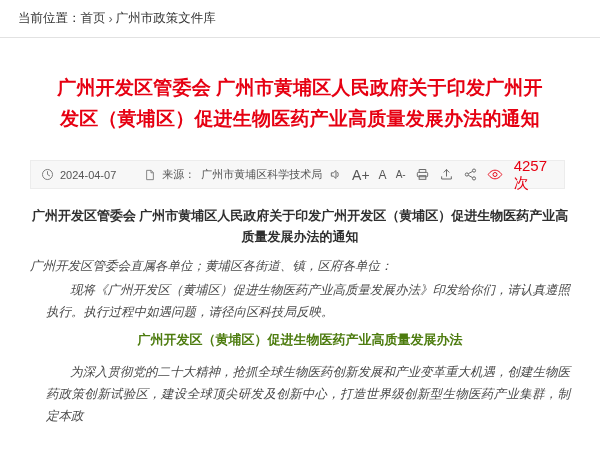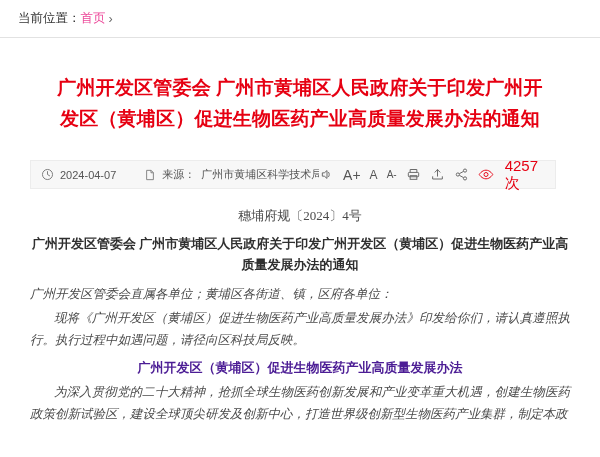--- a/index.html
+++ b/index.html
@@ -27,39 +27,39 @@
     background: #fff;
   }
   .breadcrumb {
     font-size: 12.5px;
     color: #333;
     display: flex;
     align-items: center;
     white-space: nowrap;
   }
   .breadcrumb .bc-label { color: #333; }
-  .breadcrumb .bc-link { color: #ec4899; text-decoration: none; }
+  .breadcrumb .bc-link { color: #404040; text-decoration: none; }
   .breadcrumb .bc-sep { margin: 0 3px; color: #666; }
   .breadcrumb .bc-current { color: #333; }
 
   
   .doc-title {
     margin: 34px auto 0 auto;
     width: 492px;
     text-align: center;
     color: #e60012;
     font-size: 19px;
     font-weight: bold;
     line-height: 31px;
     letter-spacing: 0.2px;
   }
 
   
   .meta-bar {
-    margin: 26px 44px 0 30px;
+    margin: 26px 35px 0 30px;
     height: 29px;
     background: #f7f7f7;
     border: 1px solid #ececec;
     display: flex;
     align-items: center;
     padding: 0 8px 0 10px;
     font-size: 11px;
     color: #555;
   }
   .meta-left {
@@ -127,41 +127,42 @@
   }
   .doc-head {
     text-align: center;
     font-weight: bold;
     color: #2f2f2f;
     font-size: 13px;
     line-height: 21px;
     margin-bottom: 8px;
   }
   .p { margin: 0 0 2px 0; text-align: justify; font-style: italic; }
-  .indent { text-indent: 24px; }
+  .indent { text-indent: 24px; margin-left: 16px; }
   .center-bold {
     text-align: center;
     font-weight: bold;
-    color: #4c1d95;
+    color: #4d7c0f;
     margin-top: 6px;
-    margin-bottom: 2px;
+    margin-bottom: 10px;
     font-size: 13px;
   }
   .sign-line { text-align: right; padding-right: 2px; }
 </style>
 </head>
 <body>
 
 <div class="page">
 
   <div class="breadcrumb-bar">
     <div class="breadcrumb">
       <span class="bc-label">当前位置：</span>
       <a class="bc-link" href="#">首页</a>
       <span class="bc-sep">›</span>
+      <span class="bc-current">广州市政策文件库</span>
     </div>
   </div>
 
   <div class="doc-title">广州开发区管委会 广州市黄埔区人民政府关于印发广州开发区（黄埔区）促进生物医药产业高质量发展办法的通知</div>
 
   <div class="meta-bar">
     <div class="meta-left">
       <span class="tool clock-ico">
         <svg viewBox="0 0 16 16" width="13" height="13" fill="none" stroke="#7a7a7a" stroke-width="1.2">
           <circle cx="8" cy="8" r="6.2"></circle>
@@ -215,21 +216,20 @@
         <svg viewBox="0 0 20 18" width="16" height="15" fill="none" stroke="#e60012" stroke-width="1.2">
           <path d="M1.6 9S4.7 3.6 10 3.6 18.4 9 18.4 9 15.3 14.4 10 14.4 1.6 9 1.6 9z"></path>
           <circle cx="10" cy="9" r="2.5"></circle>
         </svg>
       </span>
       <span class="views">4257次</span>
     </div>
   </div>
 
   <div class="doc-body">
-    <div class="doc-no">穗埔府规〔2024〕4号</div>
     <div class="doc-head">广州开发区管委会 广州市黄埔区人民政府关于印发广州开发区（黄埔区）促进生物医药产业高质量发展办法的通知</div>
     <p class="p">广州开发区管委会直属各单位；黄埔区各街道、镇，区府各单位：</p>
     <p class="p indent">现将《广州开发区（黄埔区）促进生物医药产业高质量发展办法》印发给你们，请认真遵照执行。执行过程中如遇问题，请径向区科技局反映。</p>
     <div class="center-bold">广州开发区（黄埔区）促进生物医药产业高质量发展办法</div>
     <p class="p indent">为深入贯彻党的二十大精神，抢抓全球生物医药创新发展和产业变革重大机遇，创建生物医药政策创新试验区，建设全球顶尖研发及创新中心，打造世界级创新型生物医药产业集群，制定本政</p>
   </div>
 
 </div>
 
 </body></html>

